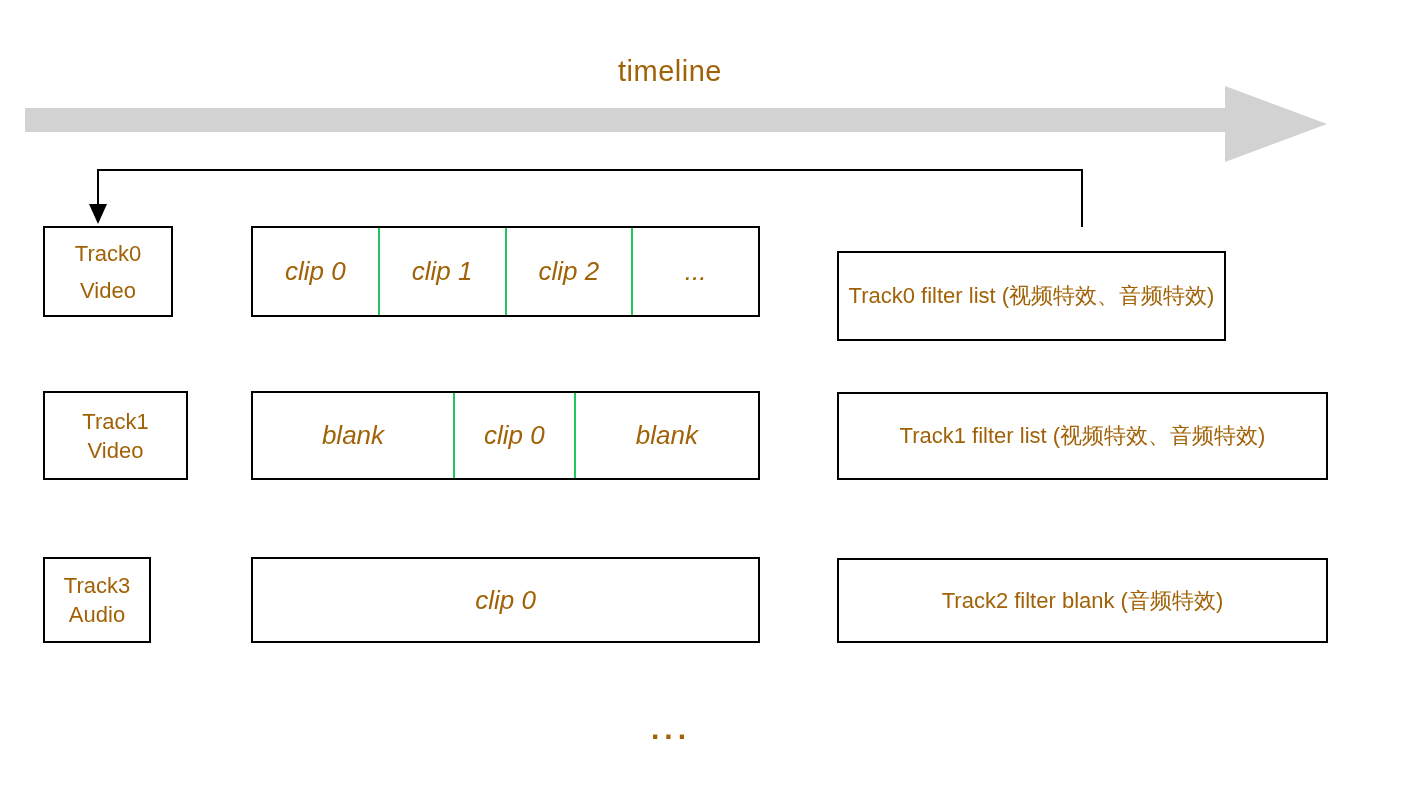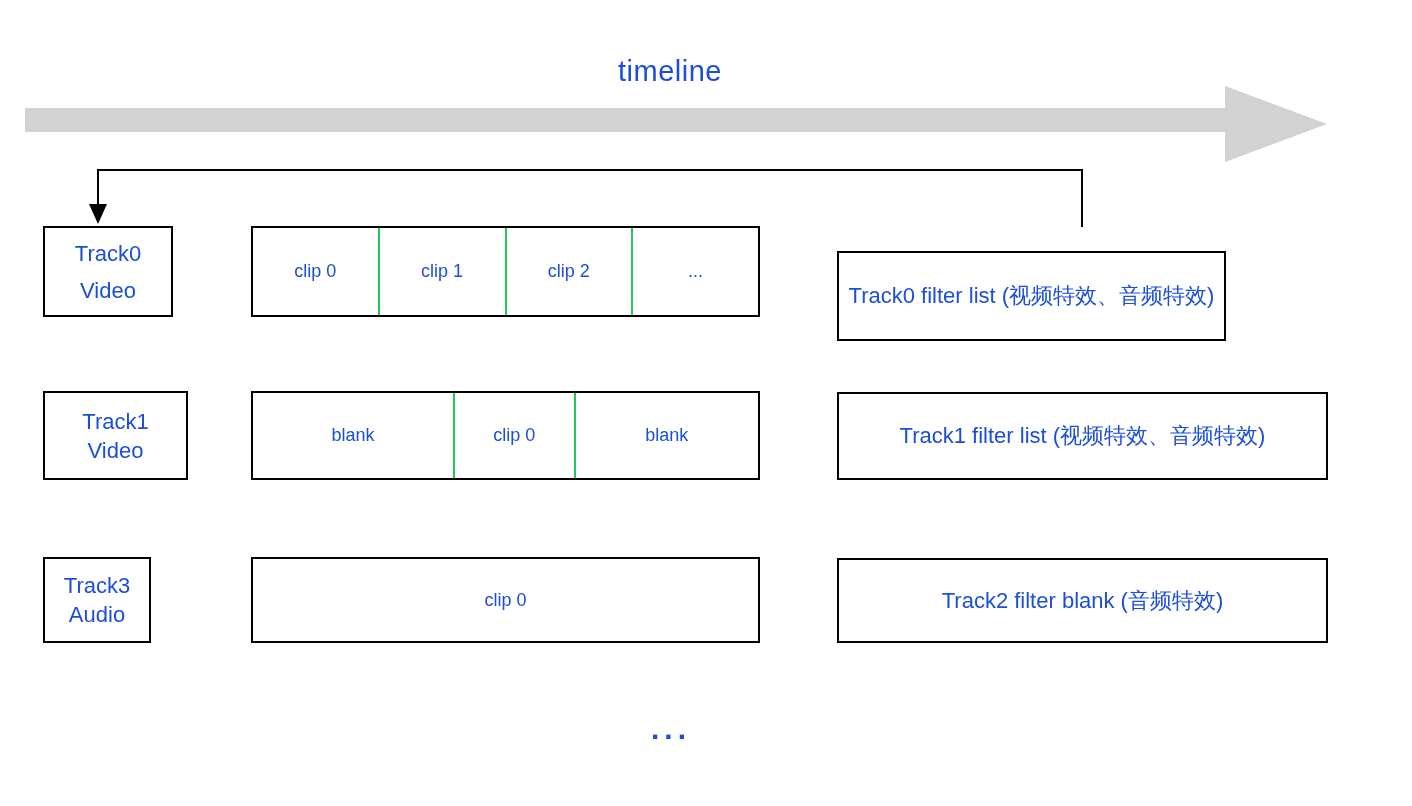--- a/index.html
+++ b/index.html
@@ -2,21 +2,21 @@
 <html><head>
 <meta charset="utf-8">
 <style>
   html, body { margin: 0; padding: 0; background: #ffffff; }
   .canvas {
     position: relative;
     width: 1412px;
     height: 806px;
     background: #ffffff;
     font-family: "Liberation Sans", sans-serif;
-    color: #1d4ed8;
+    color: #a16207;
     overflow: hidden;
   }
   .overlay {
     position: absolute;
     left: 0; top: 0;
     width: 1412px; height: 806px;
     pointer-events: none;
   }
   .title {
     position: absolute;
@@ -42,22 +42,23 @@
     border: 2px solid #000000;
     background: #ffffff;
     box-sizing: border-box;
     display: flex;
     align-items: stretch;
   }
   .clip-cell {
     display: flex;
     align-items: center;
     justify-content: center;
-    font-size: 18px;
+    font-size: 26px;
     box-sizing: border-box;
+    font-style: italic;
   }
   .clip-cell + .clip-cell { border-left: 2px solid #22c55e; }
   .more {
     position: absolute;
     left: 600px; top: 712px; width: 142px;
     text-align: center;
     font-size: 30px;
     letter-spacing: 5px;
     font-weight: 700;
   }

